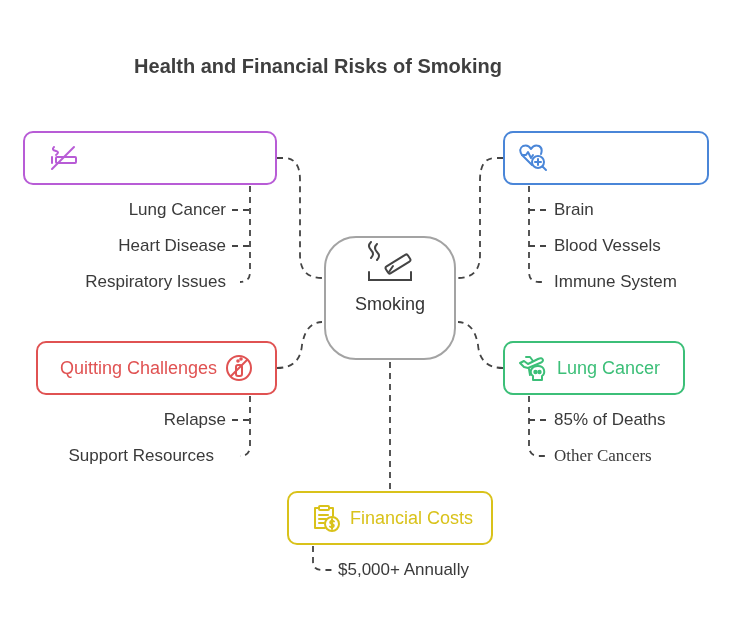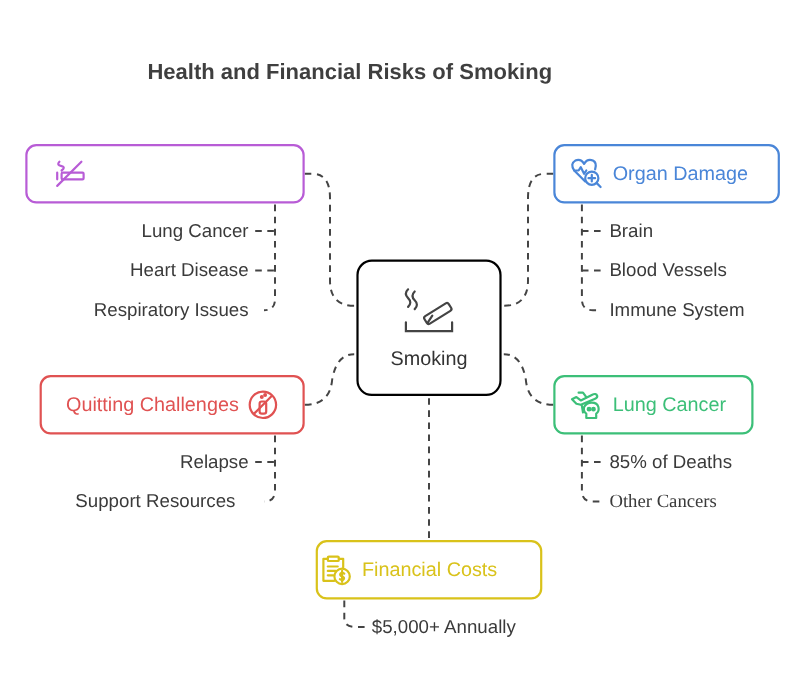--- a/index.html
+++ b/index.html
@@ -6,22 +6,22 @@
   body { width: 732px; height: 630px; position: relative; overflow: hidden;
          font-family: "Liberation Sans", "DejaVu Sans", sans-serif; }
   .title { position: absolute; left: 0; width: 636px; top: 55px; text-align: center;
            font-size: 20px; font-weight: bold; color: #3f3f3f; }
   svg.lines { position: absolute; left: 0; top: 0; }
   .box { position: absolute; box-sizing: border-box; border: 2px solid; border-radius: 10px;
          background: #fff; display: flex; align-items: center; font-size: 18px; white-space: nowrap; }
   .box .icon { width: 32px; height: 32px; display: inline-flex; align-items: center; justify-content: center; }
   .box .icon svg { width: 30px; height: 30px; }
   .center { position: absolute; left: 324px; top: 236px; width: 132px; height: 124px; box-sizing: border-box;
-            border: 2px solid #000000; border-radius: 14px; background: #fff; display: flex; flex-direction: column;
-            align-items: center; justify-content: center; }
+            border: 2px solid #a3a3a3; border-radius: 32px; background: #fff; display: flex; flex-direction: column;
+            align-items: center; justify-content: flex-start; }
   .center .label { font-size: 18px; color: #333; margin-top: 4px; }
   .leaf { position: absolute; font-size: 17px; color: #3a3a3a; white-space: nowrap; }
 </style>
 </head>
 <body>
 
 <div class="title">Health and Financial Risks of Smoking</div>
 
 <svg class="lines" width="732" height="630">
   <g fill="none" stroke="#444" stroke-width="1.8" stroke-dasharray="6,5">
@@ -85,21 +85,20 @@
   <span class="icon" style="margin-right:8px;">
     <svg viewBox="0 0 30 30" fill="none" stroke="#4a86d8" stroke-width="2" stroke-linecap="round" stroke-linejoin="round">
       <path d="M14,22 L4,12 Q0,6 5,3 Q10,1 13,6 Q16,1 21,3 Q25,5 23,11"></path>
       <path d="M4,12 L8,12 L10,9 L13,15 L15,12"></path>
       <circle cx="20" cy="19" r="6"></circle>
       <line x1="20" y1="16" x2="20" y2="22"></line>
       <line x1="17" y1="19" x2="23" y2="19"></line>
       <line x1="24.5" y1="23.5" x2="28" y2="27"></line>
     </svg>
   </span>
-  <span>Organ Damage</span>
 </div>
 <div class="leaf" style="left:554px; top:200px;">Brain</div>
 <div class="leaf" style="left:554px; top:236px;">Blood Vessels</div>
 <div class="leaf" style="left:554px; top:272px;">Immune System</div>
 
 <div class="box" style="left:36px; top:341px; width:241px; height:54px; border-color:#e05252; color:#e05252; padding-left:22px;">
   <span>Quitting Challenges</span>
   <span class="icon" style="margin-left:6px;">
     <svg viewBox="0 0 30 30" fill="none" stroke="#e05252" stroke-width="2" stroke-linecap="round">
       <circle cx="15" cy="15" r="12"></circle>
@@ -122,21 +121,21 @@
       <path d="M15,27 L15,23 Q12,21 13,17 Q15,13 20,13 Q25,13 26,17 Q27,21 24,23 L24,27 Z"></path>
       <circle cx="17.5" cy="19" r="1.2" fill="#3cbf78"></circle>
       <circle cx="21.5" cy="19" r="1.2" fill="#3cbf78"></circle>
     </svg>
   </span>
   <span>Lung Cancer</span>
 </div>
 <div class="leaf" style="left:554px; top:410px;text-align:center;">85% of Deaths</div>
 <div class="leaf" style="left:554px; top:446px;font-family:Liberation Serif, serif;">Other Cancers</div>
 
-<div class="box" style="left:287px; top:491px; width:206px; height:54px; border-color:#d9c21a; color:#d9c21a; padding-left:0;">
+<div class="box" style="left:287px; top:491px; width:206px; height:54px; border-color:#d9c21a; color:#d9c21a; padding-left:21px;">
   <span class="icon" style="margin-right:8px;">
     <svg viewBox="0 0 30 30" fill="none" stroke="#d9c21a" stroke-width="2" stroke-linecap="round" stroke-linejoin="round">
       <path d="M14,25 L4,25 L4,5 L8,5"></path>
       <path d="M18,5 L22,5 L22,13"></path>
       <rect x="8" y="3" width="10" height="4" rx="1"></rect>
       <line x1="8" y1="12" x2="17" y2="12"></line>
       <line x1="8" y1="16" x2="15" y2="16"></line>
       <line x1="8" y1="20" x2="13" y2="20"></line>
       <circle cx="21" cy="21" r="7"></circle>
       <path d="M23,18.5 Q21,17 19.5,18.5 Q18.5,20 21,21 Q23.5,22 22.5,23.5 Q21,25 19,23.5"></path>

